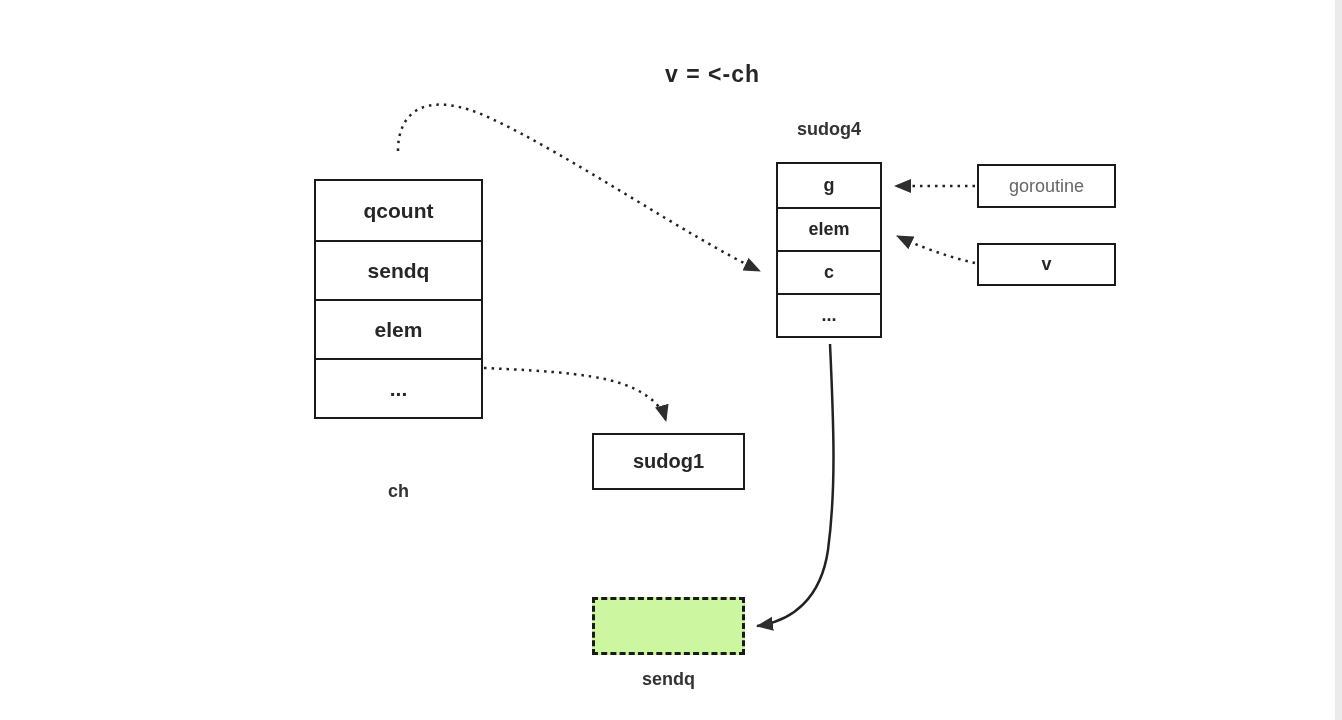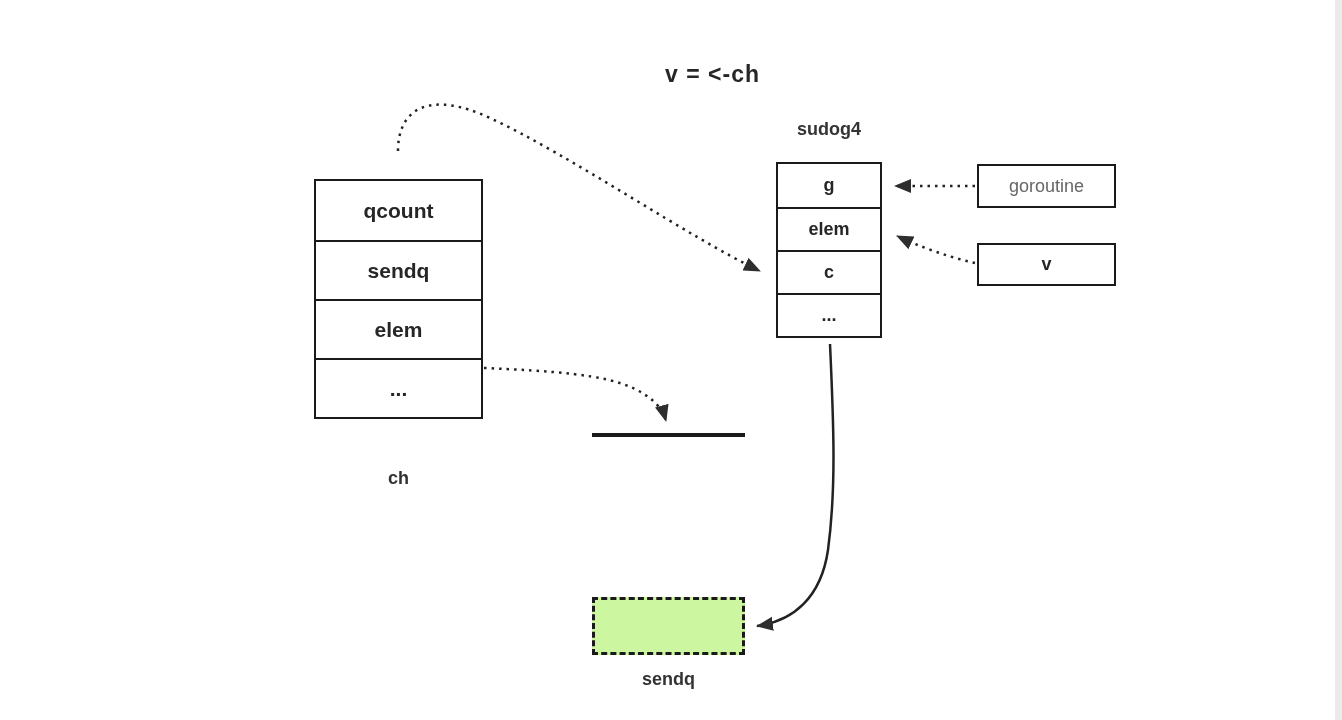--- a/index.html
+++ b/index.html
@@ -86,21 +86,21 @@
     z-index: 3;
   }
   .block-label {
     position: absolute;
     text-align: center;
     font-weight: bold;
     font-size: 18px;
     color: #333333;
     z-index: 2;
   }
-  #ch-label { left: 314px; top: 468px; width: 169px; }
+  #ch-label { left: 314px; top: 481px; width: 169px; }
   #sudog4-label { left: 776px; top: 119px; width: 106px; }
   #sendq-label { left: 592px; top: 669px; width: 153px; }
 </style>
 </head>
 <body>
 
 <div id="stage">
 
   <svg class="wires" width="1342" height="720" viewBox="0 0 1342 720">
     <defs>
@@ -136,19 +136,20 @@
     <div class="cell">elem</div>
     <div class="cell">c</div>
     <div class="cell">...</div>
   </div>
 
   <div class="simple-box" id="goroutine-box">goroutine</div>
 
   <div class="simple-box" id="v-box">v</div>
 
   <div class="stack" id="sendq-stack">
+    <div class="cell">sudog1</div>
   </div>
 
   <div id="highlight-cell" style="background: rgb(205, 246, 160);"></div>
   <div class="block-label" id="sendq-label">sendq</div>
 
   <div class="scroll-strip"></div>
 </div>
 
 </body></html>

